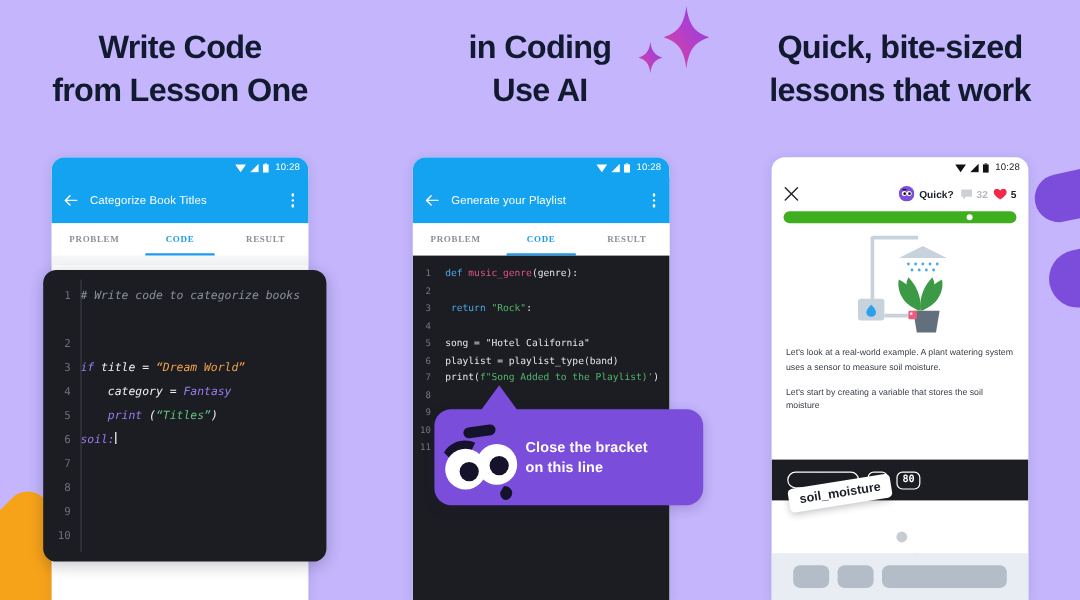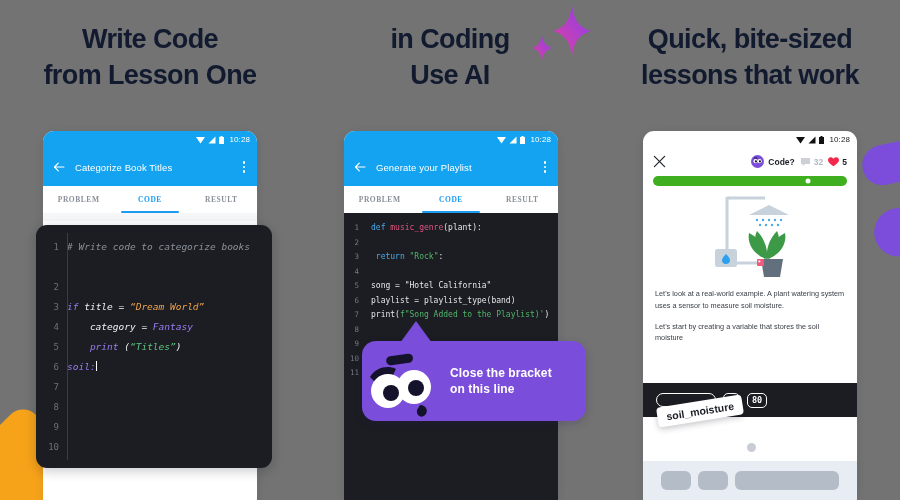--- a/index.html
+++ b/index.html
@@ -2,21 +2,21 @@
 <html><head>
 <meta charset="utf-8">
 <style>
   * { box-sizing: border-box; margin: 0; padding: 0; }
   html, body {
     width: 900px; height: 500px;
     font-family: "Liberation Sans", sans-serif;
     background: #e9eef2;
     overflow: hidden;
   }
-  .stage { position: relative; width: 900px; height: 500px; background: #737373; overflow: hidden; }
+  .stage { position: relative; width: 900px; height: 500px; background: #c4b5fd; overflow: hidden; }
 
   
   .deco-orange {
     position: absolute; left: -44px; top: 414px;
     width: 96px; height: 150px; background: #f7a31a;
     border-radius: 18px; transform: rotate(45deg); transform-origin: center;
   }
   .deco-purple-1 {
     position: absolute; left: 862px; top: 142px;
     width: 70px; height: 40px; background: #7c4ddb; border-radius: 22px;
@@ -113,21 +113,21 @@
   .t-blue  { color: #4aa8e8; }
   .t-pink  { color: #e0547f; }
   .t-green { color: #52b46b; }
   .t-white { color: #e3e6ea; }
 
   
   .bubble {
     position: absolute; left: 362px; top: 341px; width: 224px; height: 80px;
     background: #7b4ddb; border-radius: 14px; z-index: 6;
     box-shadow: 0 3px 10px rgba(40,20,90,.2);
-    display: flex; align-items: center; gap: 12px;
+    display: flex; align-items: center;
   }
   .bubble::before {
     content: ""; position: absolute; left: 38px; top: -20px;
     border-left: 16px solid transparent; border-right: 16px solid transparent;
     border-bottom: 22px solid #7b4ddb;
   }
   .bubble-face { position: relative; width: 76px; height: 80px; flex: none; }
   .bubble-text {
     color: #fff; font-size: 12px; font-weight: 700; line-height: 1.35; letter-spacing: .1px;
   }
@@ -325,21 +325,21 @@
     </div>
     <div class="tabs">
       <div class="tab">PROBLEM</div>
       <div class="tab active">CODE</div>
       <div class="tab">RESULT</div>
     </div>
     <div class="code2">
       <div class="rows">
         <div class="c2row">
           <span class="c2num">1</span>
-          <span class="c2code"><span class="t-blue">def </span><span class="t-pink">music_genre</span><span class="t-white">(plant):</span></span>
+          <span class="c2code"><span class="t-blue">def </span><span class="t-pink">music_genre</span><span class="t-white">(genre):</span></span>
         </div>
         <div class="c2row">
           <span class="c2num">2</span>
             <span class="c2code"></span>
         </div>
         <div class="c2row">
           <span class="c2num">3</span>
           <span class="c2code"> <span class="t-blue">return </span><span class="t-green">"Rock"</span><span class="t-white">:</span></span>
         </div>
         <div class="c2row">
@@ -418,21 +418,21 @@
       <span class="p3-spacer"></span>
       <span class="stuck">
         <svg width="13" height="13" viewBox="0 0 13 13">
           <circle cx="6.5" cy="6.5" r="6.5" fill="#7b4ddb"></circle>
           <circle cx="4.6" cy="6.2" r="2.1" fill="#fff"></circle>
             <circle cx="8.6" cy="6.2" r="2.1" fill="#fff"></circle>
           <circle cx="4.9" cy="6.4" r="1.1" fill="#14132b"></circle>
             <circle cx="8.9" cy="6.4" r="1.1" fill="#14132b"></circle>
           <rect x="3" y="2.4" width="3.4" height="1.2" rx="0.6" fill="#14132b"></rect>
         </svg>
-        <span class="stuck-label">Code?</span>
+        <span class="stuck-label">Quick?</span>
       </span>
       <span class="p3-stat">
         <svg width="11" height="10" viewBox="0 0 11 10">
             <path d="M1 1 H10 V7 H5 L2.6 9.2 V7 H1 Z" fill="#cdd1d7"></path>
           </svg>
         <span class="p3-stat-num num-gray">32</span>
       </span>
       <span class="p3-stat">
         <svg width="11" height="10" viewBox="0 0 11 10">
             <path d="M5.5 9.3 C1.2 6.3 0 4.6 0 3 C0 1.3 1.3 0.2 2.8 0.2 C3.9 0.2 4.9 0.9 5.5 1.8 C6.1 0.9 7.1 0.2 8.2 0.2 C9.7 0.2 11 1.3 11 3 C11 4.6 9.8 6.3 5.5 9.3 Z" fill="#f2294a"></path>

